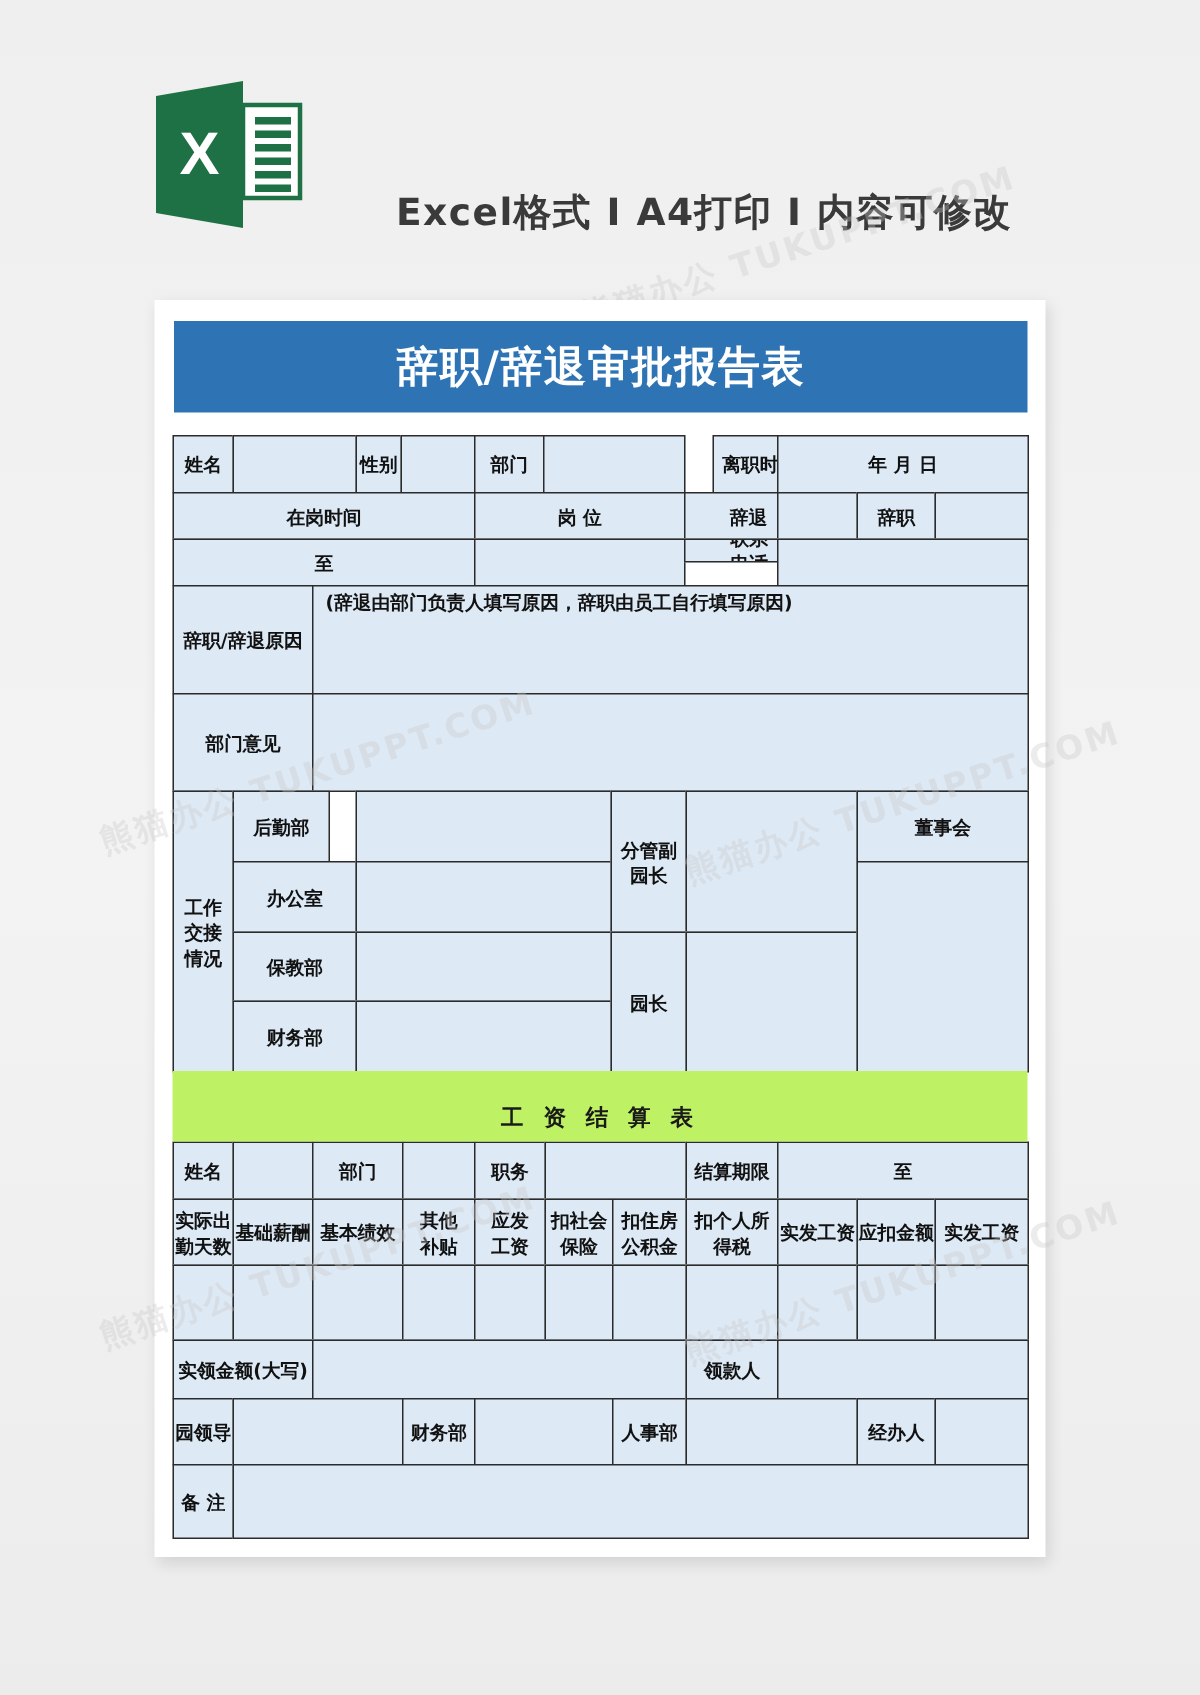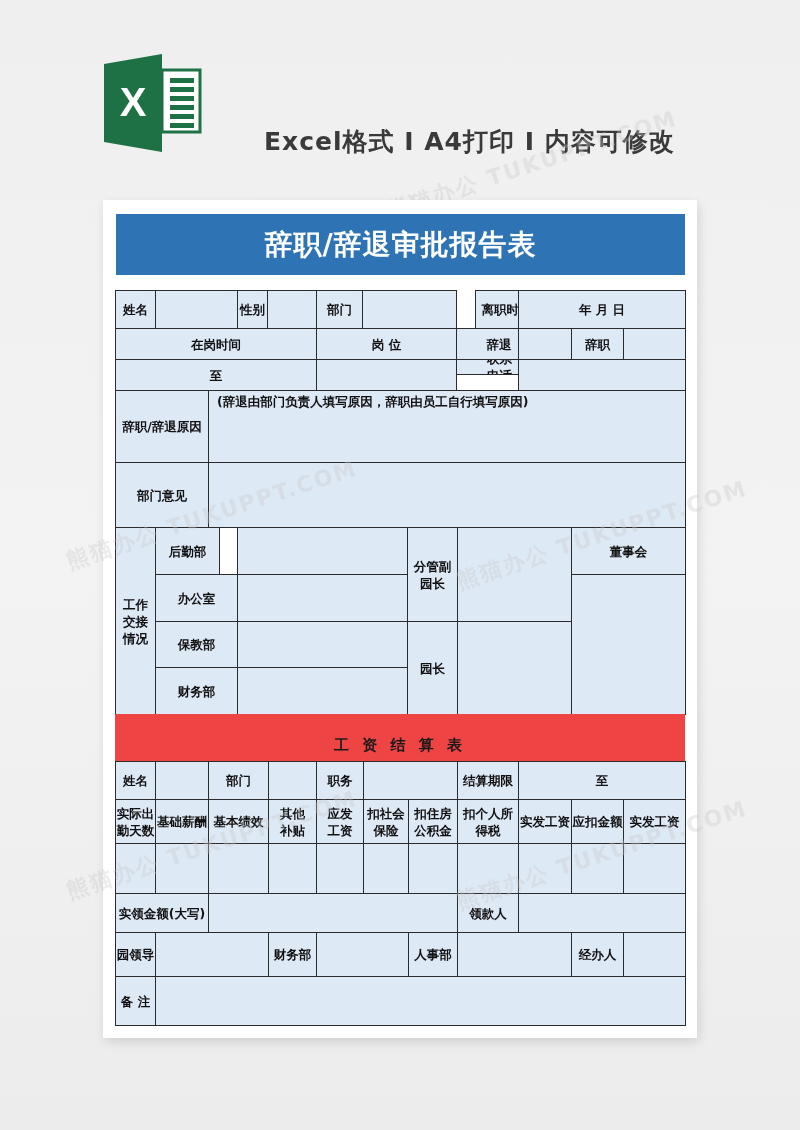--- a/index.html
+++ b/index.html
@@ -38,21 +38,21 @@
   }
   .cell {
     position: absolute; background: #dde9f5; border: 1px solid #2b2b2b;
     display: flex; align-items: center; justify-content: center;
     font-size: 12.5px; font-weight: bold; color: #111; text-align: center;
     line-height: 17px; overflow: hidden;
   }
   .cell.top { align-items: flex-start; justify-content: flex-start; padding: 2px 8px; }
   .section-title {
     position: absolute; left: 115px; top: 714px; width: 570px; height: 47px;
-    background: #ef4444; display: flex; align-items: flex-end; justify-content: center;
+    background: #bef264; display: flex; align-items: flex-end; justify-content: center;
     padding-bottom: 6px; font-size: 15px; font-weight: bold; letter-spacing: 4px;
   }
 </style>
 </head>
 <body>
 
 <div class="header">
   <svg class="excel-icon" viewBox="0 0 100 98">
     <rect x="58" y="16" width="38" height="62" fill="#ffffff" stroke="#1e7145" stroke-width="3"></rect>
     <g fill="#1e7145">

